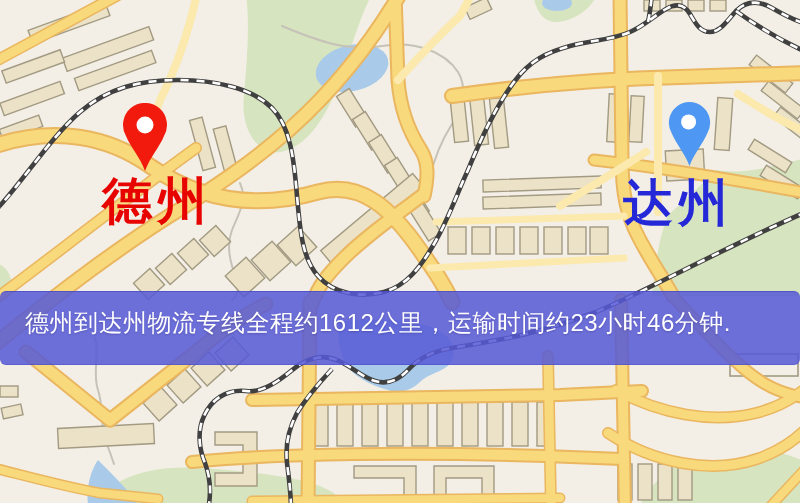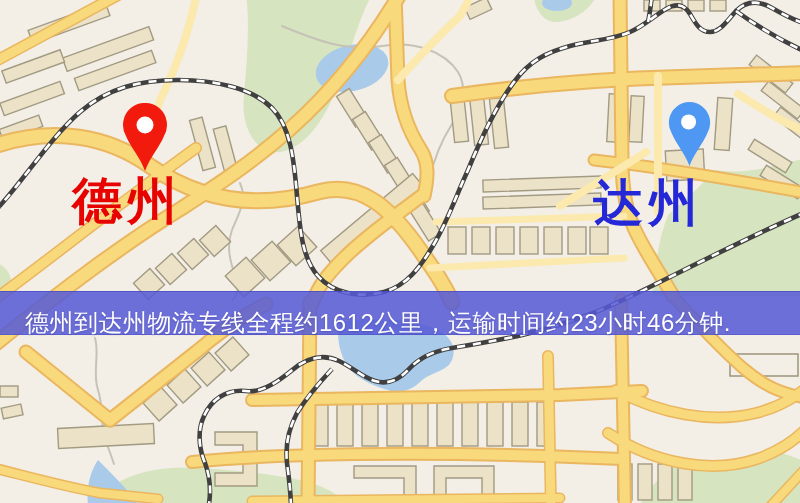--- a/index.html
+++ b/index.html
@@ -7,28 +7,28 @@
          font-family:"Liberation Sans",sans-serif;background:#f3efe6;}
   .stage svg.map{position:absolute;left:0;top:0;}
   .road-casing use,.road-casing path{fill:none;stroke-linecap:round;stroke-linejoin:round;}
   .road-fill use,.road-fill path{fill:none;stroke-linecap:round;stroke-linejoin:round;}
   .road-minor path{fill:none;stroke-linecap:round;stroke-linejoin:round;}
   .rail-dark use{fill:none;stroke-width:4.6px;stroke-linecap:butt;}
   .rail-ties use{fill:none;stroke-width:2.6px;stroke-dasharray:8 8;stroke-linecap:butt;}
   .gray-paths path{fill:none;stroke-width:2px;stroke-linecap:round;}
   .bld{stroke-width:1.4px;}
   .bld-outline{fill:none;stroke-width:1.6px;}
-  .banner{position:absolute;left:0;top:291px;width:800px;height:44px;
+  .banner{position:absolute;left:0;top:291px;width:800px;height:74px;
           line-height:62px;white-space:nowrap;padding-left:25px;box-sizing:border-box;
           font-size:24px;letter-spacing:0.5px;
           border-top:1px solid rgba(60,64,190,.55);
           border-bottom:1px solid rgba(60,64,190,.35);
-          text-shadow:0 1px 2px rgba(40,40,120,.35);}
+          text-shadow:0 1px 2px rgba(40,40,120,.35);border-radius:6px;}
   .pin{position:absolute;}
-  .city-label{position:absolute;width:140px;text-align:left;
+  .city-label{position:absolute;width:140px;text-align:right;
               font-family:"Liberation Serif",serif;font-weight:bold;
               font-size:50px;letter-spacing:5px;line-height:1;
               text-shadow:0 0 1px rgba(255,255,255,.3);}
 </style>
 </head>
 <body>
 
 <div class="stage">
 
   <svg class="map" width="800" height="503" viewBox="0 0 800 503">

